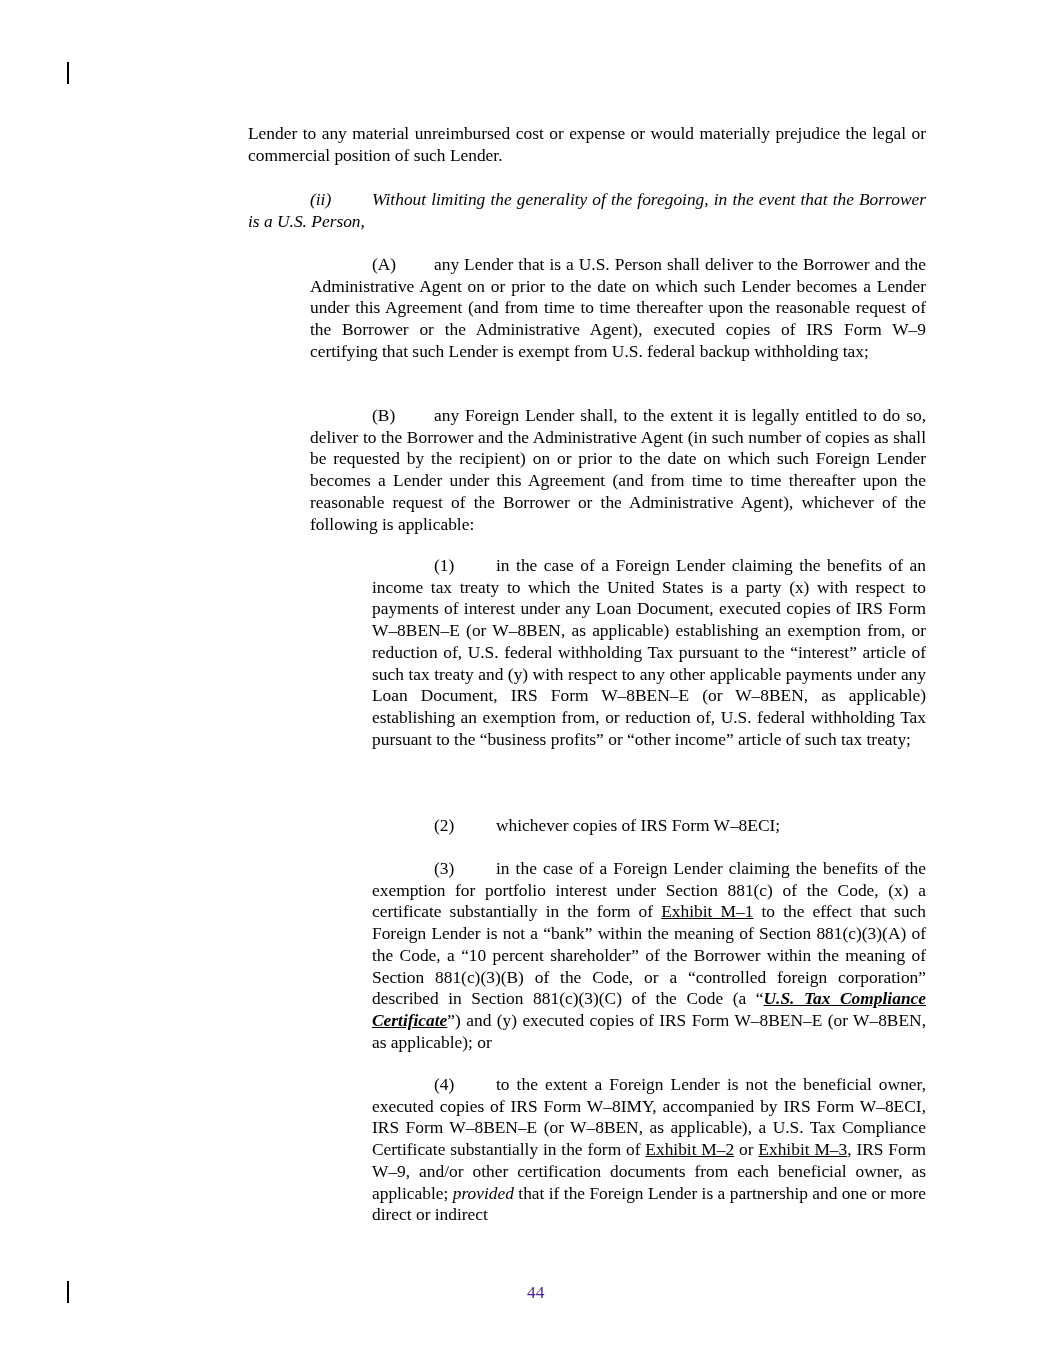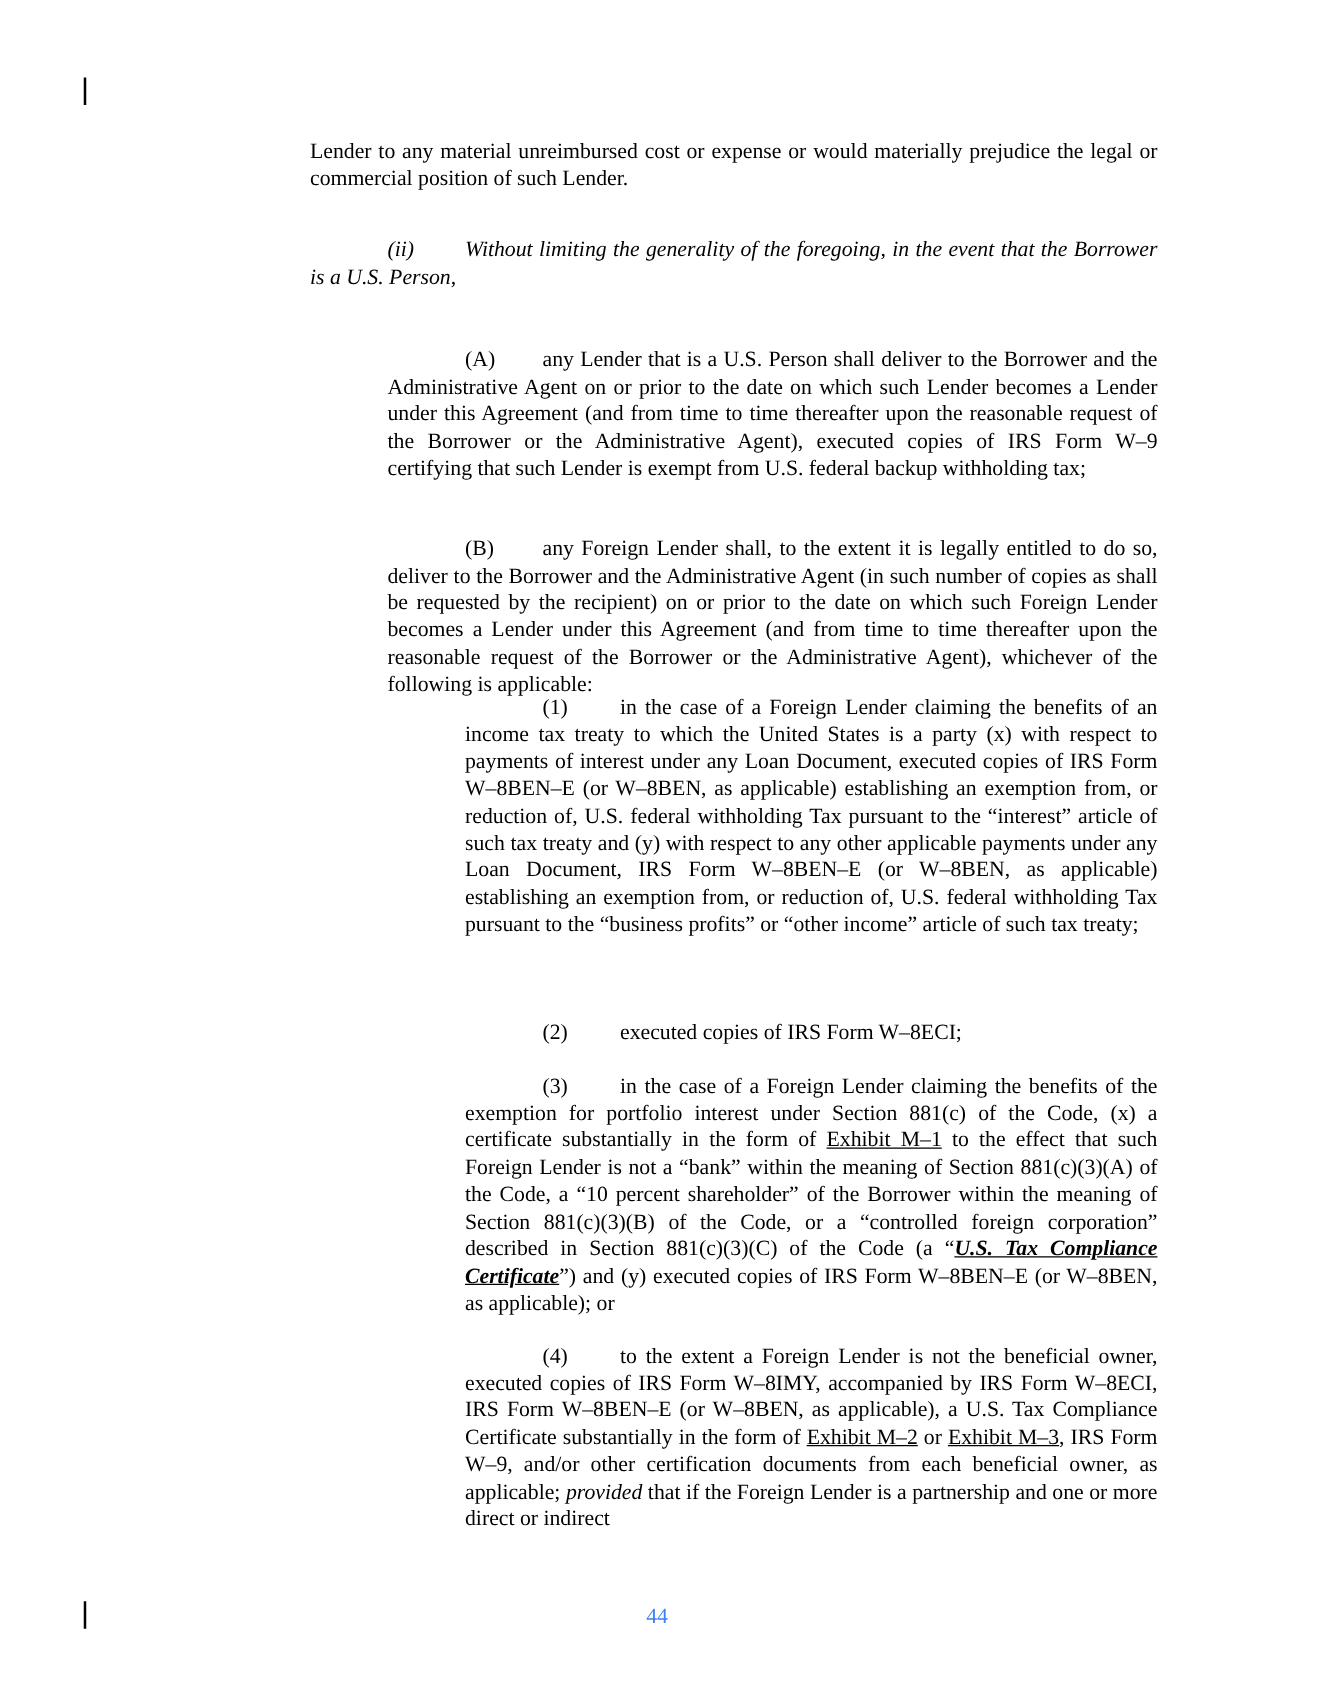--- a/index.html
+++ b/index.html
@@ -3,43 +3,43 @@
 <meta charset="utf-8">
 <style>
   html, body { margin: 0; padding: 0; background: #ffffff; }
   body { width: 1055px; height: 1365px; position: relative; overflow: hidden;
          font-family: "Liberation Serif", "DejaVu Serif", serif; color: #000; font-size: 17.4px; }
   .bar { position: absolute; left: 67px; width: 2px; background: #000; }
   .bar.top { top: 62px; height: 22px; }
   .bar.bottom { top: 1281px; height: 22px; }
   .p { position: absolute; text-align: justify; line-height: 21.7px; margin: 0; }
   .lvl0 { left: 248px; width: 678px; }
-  .lvl1 { left: 310px; width: 616px; margin-top: 23px; }
+  .lvl1 { left: 310px; width: 616px; }
   .lvl2 { left: 372px; width: 554px; }
   .ind0 { text-indent: 62px; }
   .lbl { display: inline-block; width: 62px; text-indent: 0; }
   u { }
   .def { font-weight: bold; font-style: italic; text-decoration: underline; }
   .pg { position: absolute; left: 517px; top: 1282px; color: #e8141b; font-size: 17.4px; }
 </style>
 </head>
 <body>
 
 <div class="bar top"></div>
 
-<p class="p lvl0" style="top:110px;">Lender to any material unreimbursed cost or expense or would materially prejudice the legal or commercial position of such Lender.</p>
+<p class="p lvl0" style="top:123px;">Lender to any material unreimbursed cost or expense or would materially prejudice the legal or commercial position of such Lender.</p>
 
 <p class="p lvl0 ind0" style="top:189px;font-style:italic;"><span class="lbl">(ii)</span><span>Without limiting the generality of the foregoing, in the event that the Borrower is a U.S. Person,</span></p>
 
 <p class="p lvl1 ind0" style="top:254px;"><span class="lbl">(A)</span><span>any Lender that is a U.S. Person shall deliver to the Borrower and the Administrative Agent on or prior to the date on which such Lender becomes a Lender under this Agreement (and from time to time thereafter upon the reasonable request of the Borrower or the Administrative Agent), executed copies of IRS Form W–9 certifying that such Lender is exempt from U.S. federal backup withholding tax;</span></p>
 
 <p class="p lvl1 ind0" style="top:405px;"><span class="lbl">(B)</span><span>any Foreign Lender shall, to the extent it is legally entitled to do so, deliver to the Borrower and the Administrative Agent (in such number of copies as shall be requested by the recipient) on or prior to the date on which such Foreign Lender becomes a Lender under this Agreement (and from time to time thereafter upon the reasonable request of the Borrower or the Administrative Agent), whichever of the following is applicable:</span></p>
 
 <p class="p lvl2 ind0" style="top:555px;"><span class="lbl">(1)</span><span>in the case of a Foreign Lender claiming the benefits of an income tax treaty to which the United States is a party (x) with respect to payments of interest under any Loan Document, executed copies of IRS Form W–8BEN–E (or W–8BEN, as applicable) establishing an exemption from, or reduction of, U.S. federal withholding Tax pursuant to the “interest” article of such tax treaty and (y) with respect to any other applicable payments under any Loan Document, IRS Form W–8BEN–E (or W–8BEN, as applicable) establishing an exemption from, or reduction of, U.S. federal withholding Tax pursuant to the “business profits” or “other income” article of such tax treaty;</span></p>
 
-<p class="p lvl2 ind0" style="top:815px;"><span class="lbl">(2)</span><span>executed copies of IRS Form W–8ECI;</span></p>
+<p class="p lvl2 ind0" style="top:815px;"><span class="lbl">(2)</span><span>whichever copies of IRS Form W–8ECI;</span></p>
 
 <p class="p lvl2 ind0" style="top:858px;"><span class="lbl">(3)</span><span>in the case of a Foreign Lender claiming the benefits of the exemption for portfolio interest under Section 881(c) of the Code, (x) a certificate substantially in the form of </span><u>Exhibit M–1</u><span> to the effect that such Foreign Lender is not a “bank” within the meaning of Section 881(c)(3)(A) of the Code, a “10 percent shareholder” of the Borrower within the meaning of Section 881(c)(3)(B) of the Code, or a “controlled foreign corporation” described in Section 881(c)(3)(C) of the Code (a “</span><span class="def">U.S. Tax Compliance Certificate</span><span>”) and (y) executed copies of IRS Form W–8BEN–E (or W–8BEN, as applicable); or</span></p>
 
 <p class="p lvl2 ind0" style="top:1074px;"><span class="lbl">(4)</span><span>to the extent a Foreign Lender is not the beneficial owner, executed copies of IRS Form W–8IMY, accompanied by IRS Form W–8ECI, IRS Form W–8BEN–E (or W–8BEN, as applicable), a U.S. Tax Compliance Certificate substantially in the form of </span><u>Exhibit M–2</u><span> or </span><u>Exhibit M–3</u><span>, IRS Form W–9, and/or other certification documents from each beneficial owner, as applicable; </span><i>provided</i><span> that if the Foreign Lender is a partnership and one or more direct or indirect</span></p>
 
 <div class="bar bottom"></div>
-<div class="pg" style="color: #3b82f6;">44</div>
+<div class="pg" style="color: #4c1d95; margin-left: 10px;">44</div>
 
 </body></html>

